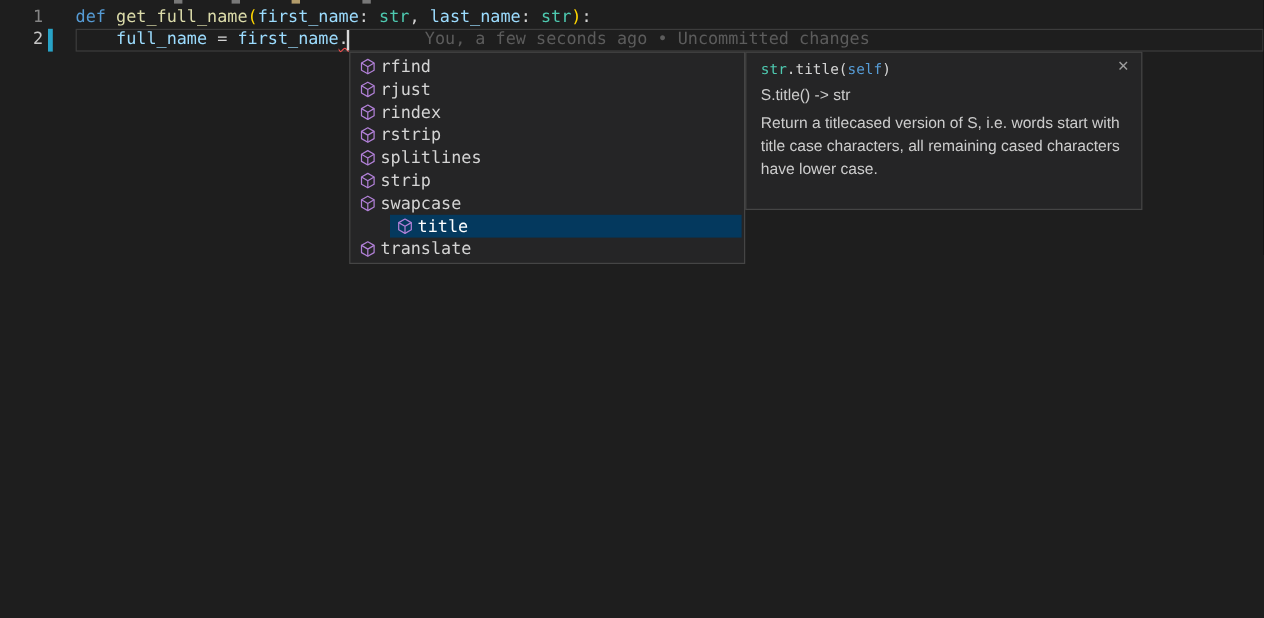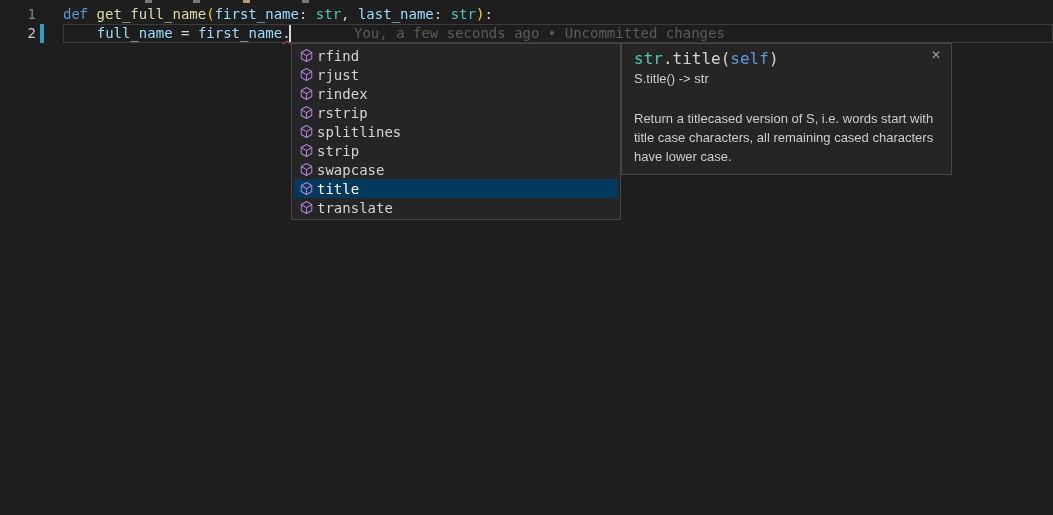--- a/index.html
+++ b/index.html
@@ -22,21 +22,21 @@
   .line{position:absolute; left:0; height:19px; line-height:19px; width:100%;}
   .l1{top:5px;} .l2{top:24px;}
   .gutter{
     position:absolute; left:0; top:0; width:36px; text-align:right;
     color:var(--linenum,#858585);
   }
   .l2 .gutter{color:var(--linenum-active,#c6c6c6);}
   .gitbar{position:absolute; left:40px; top:0; width:4px; height:19px;
     background:var(--git-modified,#28a3c7);}
   .code{position:absolute; left:63px; top:0; white-space:pre; color:var(--text,#d4d4d4);}
-  .tok-kw{color:var(--keyword,#569cd6);font-family:Liberation Mono, monospace;}
+  .tok-kw{color:var(--keyword,#569cd6);}
   .tok-fn{color:var(--function,#dcdcaa);}
   .tok-var{color:var(--variable,#9cdcfe);}
   .tok-type{color:var(--type,#4ec9b0);}
   .tok-br{color:var(--bracket,#ffd700);}
   .err-dot{
     text-decoration:underline wavy var(--error,#f14c4c);
     text-decoration-thickness:1px; text-underline-offset:2px;
     text-decoration-skip-ink:none;
   }
   .cursor{position:absolute; left:289px; top:1px; width:2px; height:17px;
@@ -47,39 +47,39 @@
   .suggest{
     position:absolute; left:291px; top:43px; width:330px; z-index:5;
     margin:0; padding:2px; list-style:none;
     background:var(--widget-bg,#252526);
     border:1px solid var(--widget-border,#454545); box-sizing:border-box;
   }
   .suggest li{
     height:19px; display:flex; align-items:center;
     color:var(--text,#d4d4d4); cursor:pointer;
   }
-  .suggest li.selected{background:var(--selected-bg,#04395e); color:#ffffff;}
+  .suggest li.selected{background:var(--selected-bg,#04395e); color:#ffffff;margin-left:31px;}
   .cube{width:15px; height:15px; flex:0 0 15px; margin:0 3px 0 5px;
     color:var(--method-icon,#b180d7);}
   .suggest .lbl{white-space:pre;}
 
   
   .docs{
     position:absolute; left:621px; top:43px; width:331px; height:132px; z-index:5;
     background:var(--widget-bg,#252526);
     border:1px solid var(--widget-border,#454545); box-sizing:border-box;
     padding:5px 12px; color:var(--doc-text,#cccccc);
     font-family:"Liberation Sans",sans-serif; font-size:13px;
   }
-  .sig{font-family:"DejaVu Sans Mono",monospace; font-size:16px;
+  .sig{font-family:"DejaVu Sans Mono",monospace; font-size:12px;
     line-height:19px; white-space:pre; color:var(--text,#d4d4d4);}
   .sig .s-type{color:var(--type,#4ec9b0);}
   .sig .s-self{color:var(--self,#569cd6);}
   .summary{margin-top:2px; line-height:18px;}
-  .desc{margin-top:21px; line-height:19px;}
+  .desc{margin-top:5px; line-height:19px;}
   .close{
     position:absolute; top:3px; right:7px; width:16px; height:16px;
     color:var(--close,#9d9d9d); font-size:12px; line-height:16px; text-align:center;
     font-family:"DejaVu Sans",sans-serif; cursor:pointer; font-weight:bold;
   }
 </style>
 </head>
 <body>
 
 <svg width="0" height="0" style="position:absolute" aria-hidden="true">

